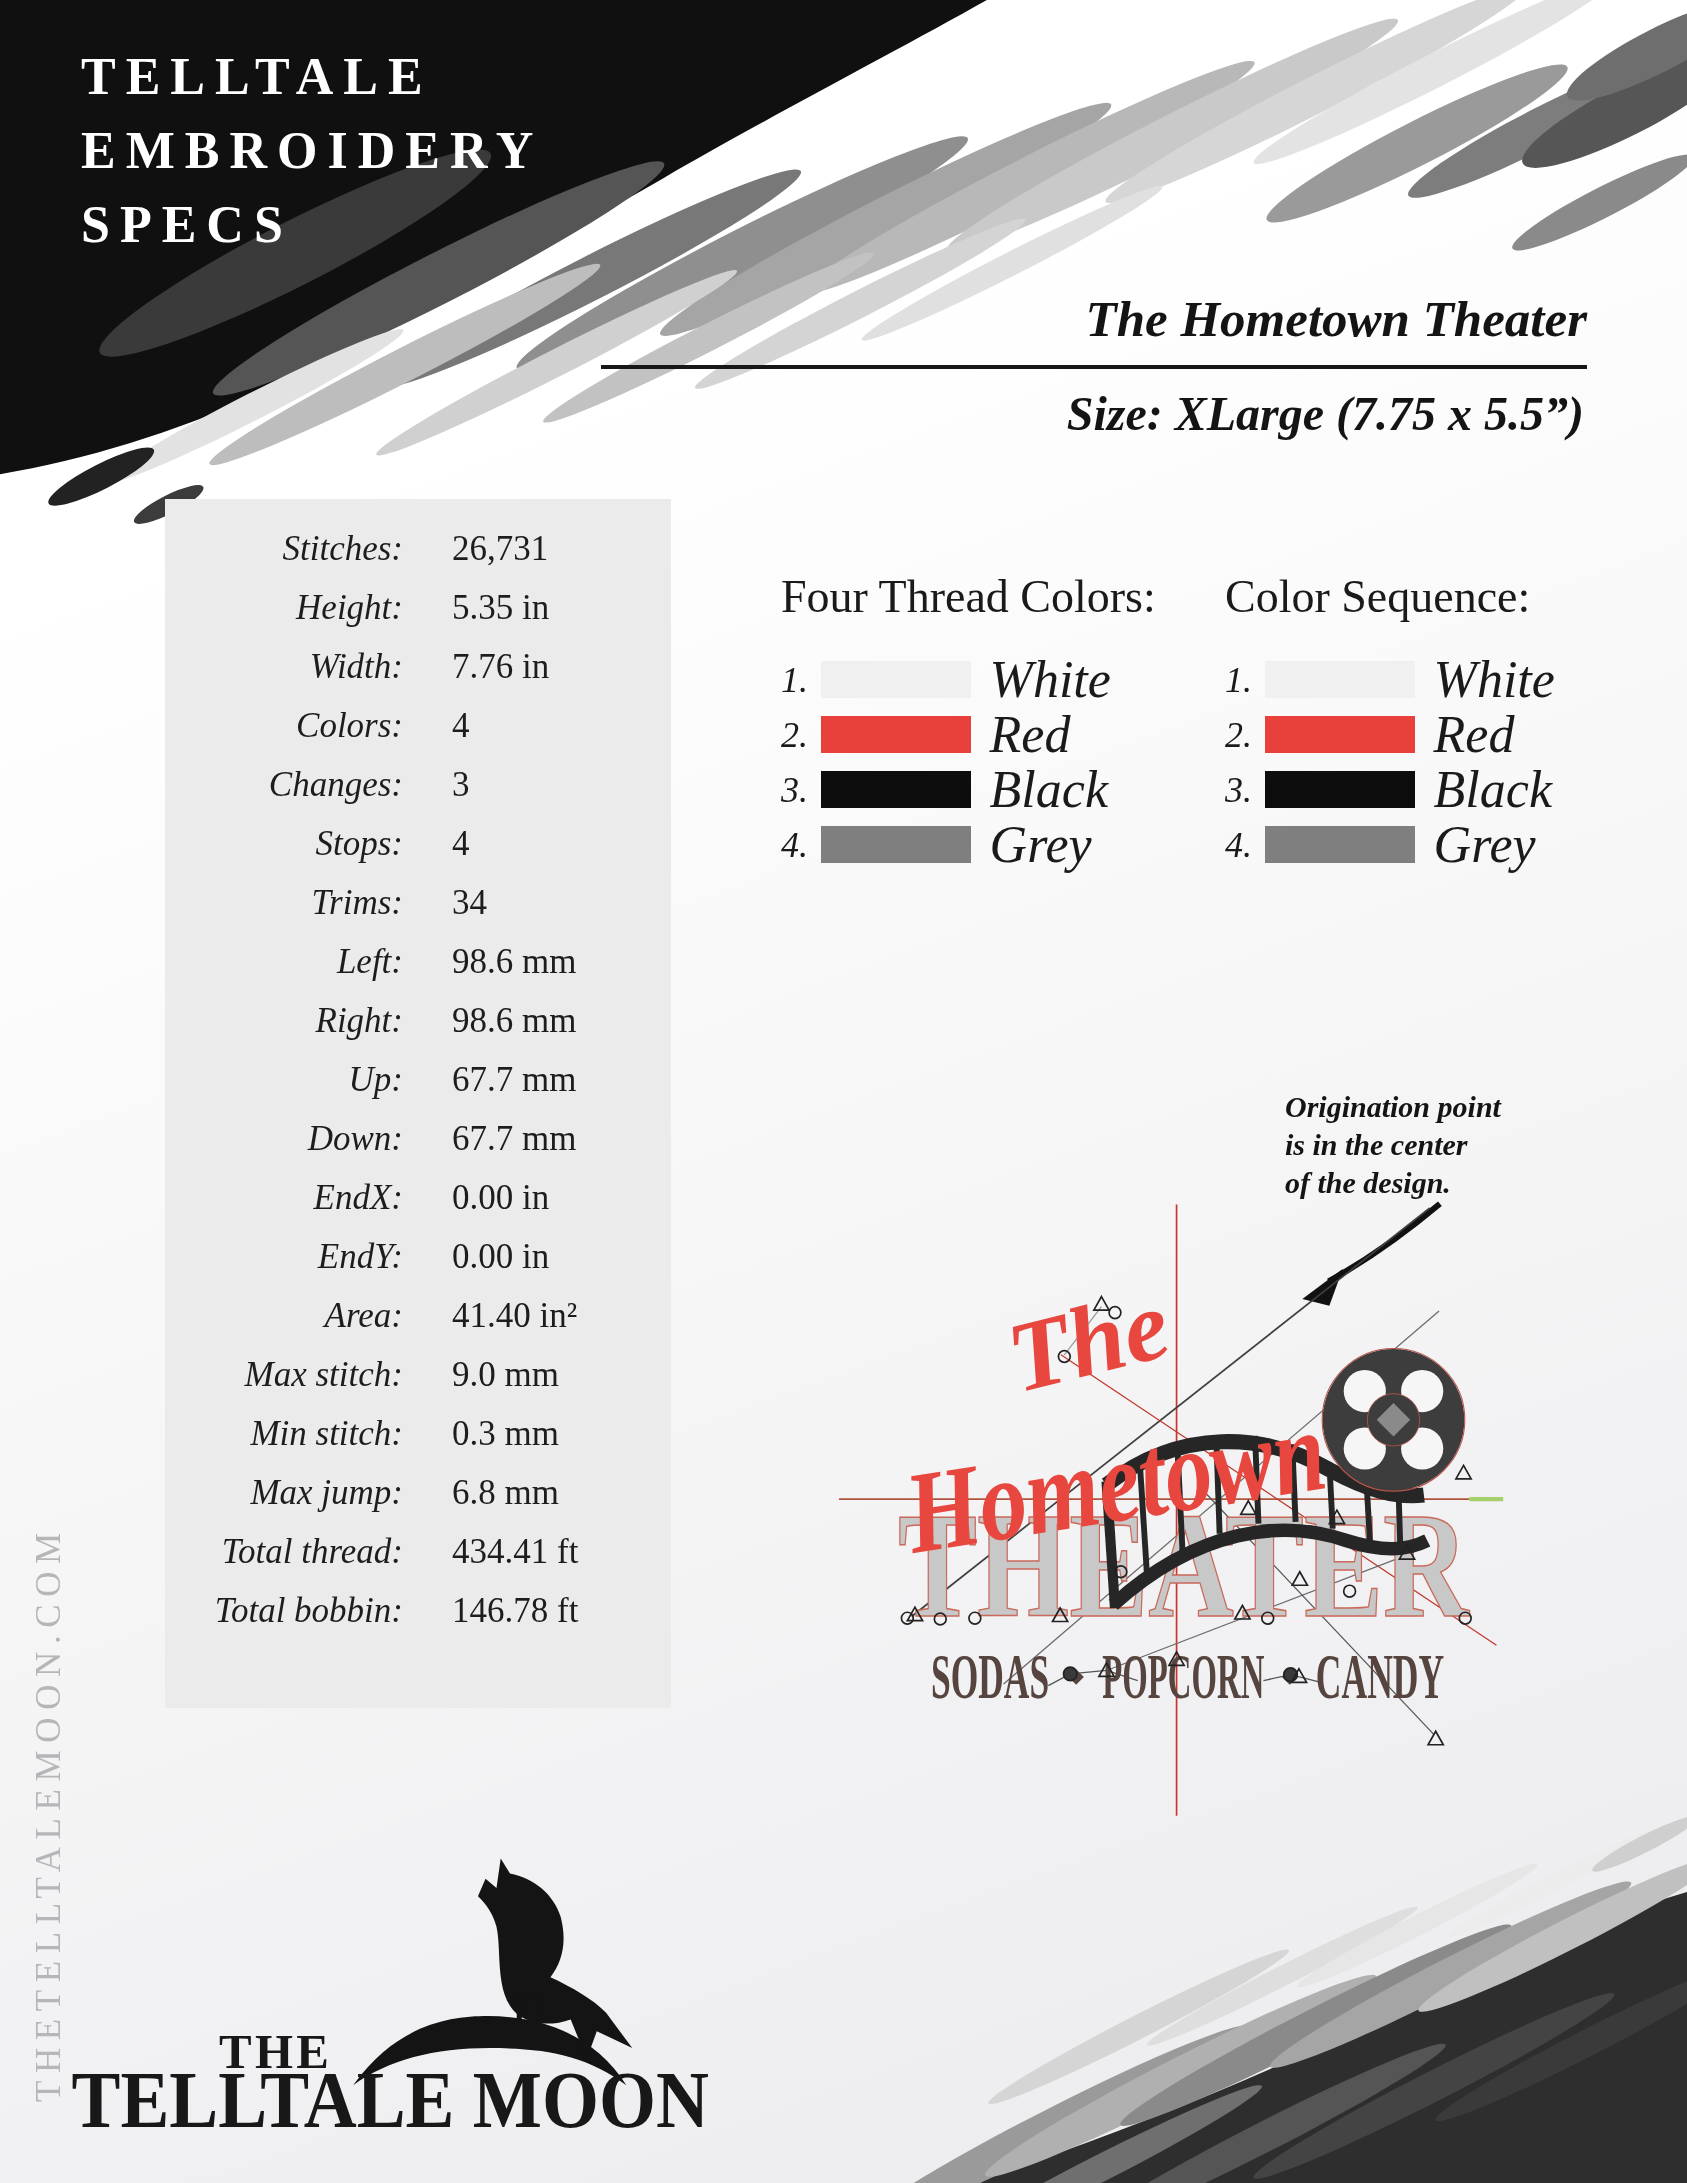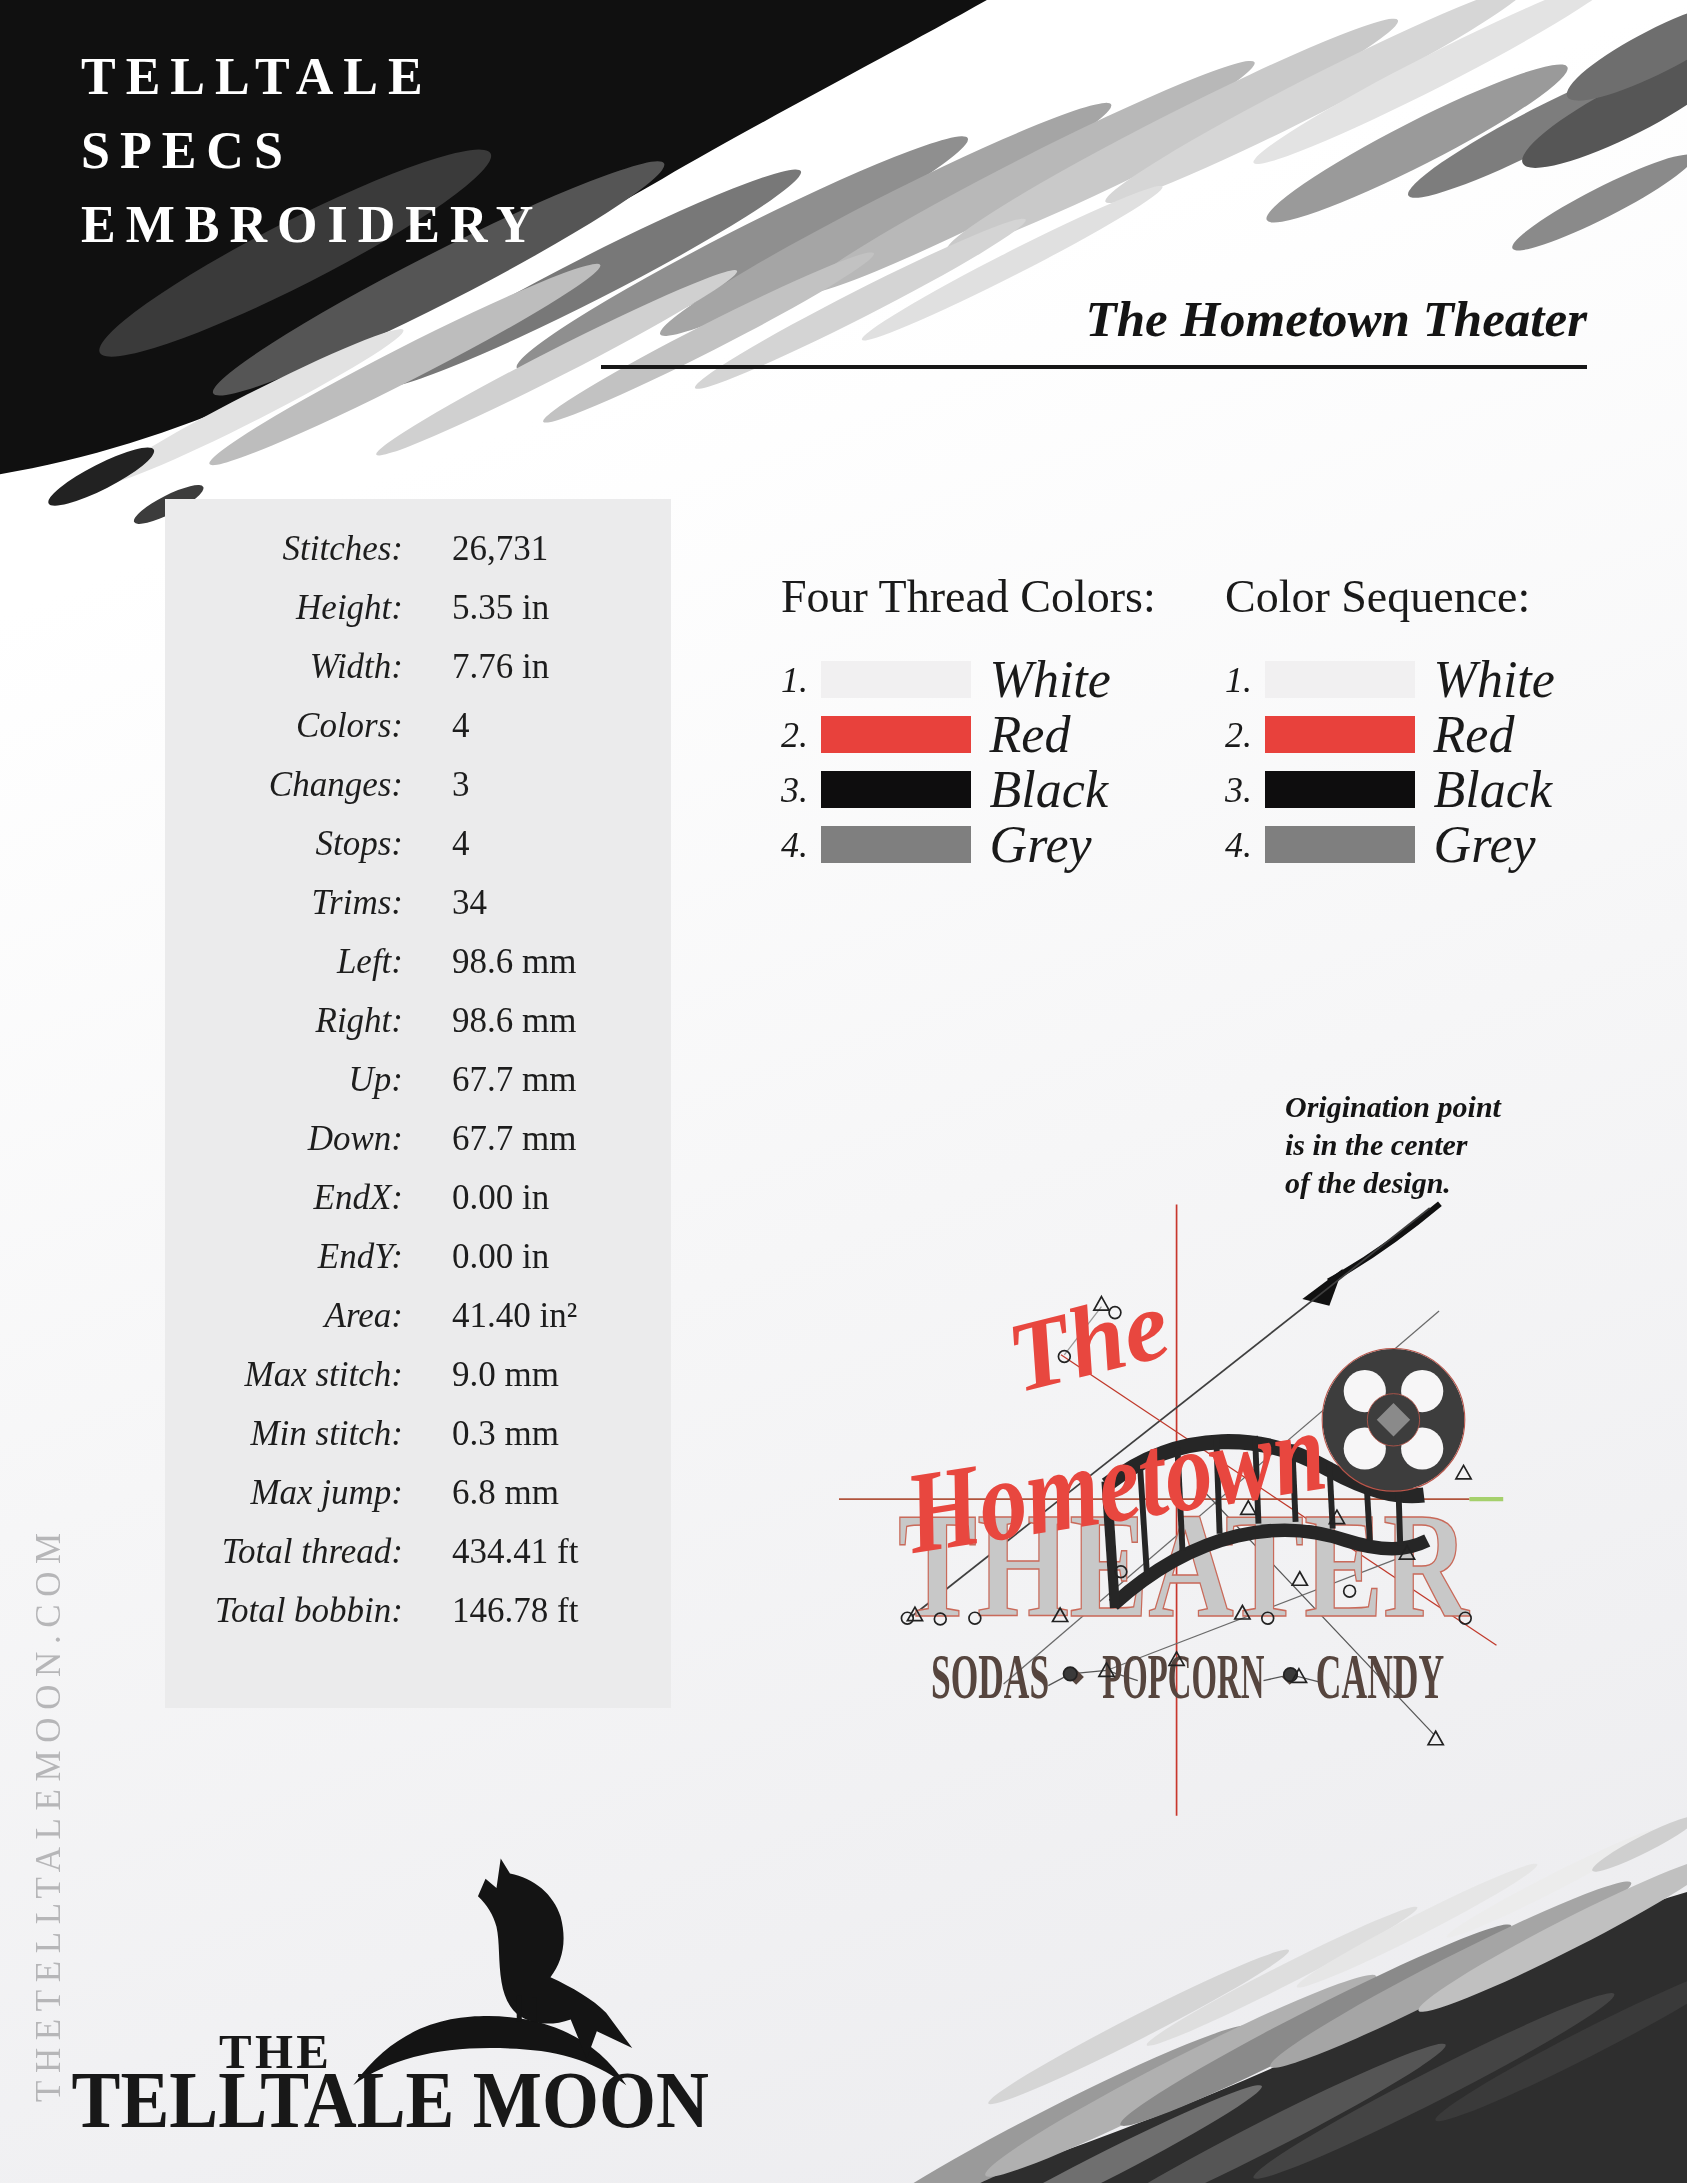--- a/index.html
+++ b/index.html
@@ -72,26 +72,27 @@
       <ellipse cx="840" cy="400" rx="220" ry="16" fill="#c2c2c2" transform="rotate(-27 840 400)"></ellipse>
       <ellipse cx="1020" cy="360" rx="220" ry="16" fill="#d4d4d4" transform="rotate(-27 1020 360)"></ellipse>
       <ellipse cx="1200" cy="312" rx="200" ry="14" fill="#e0e0e0" transform="rotate(-27 1200 312)"></ellipse>
       <ellipse cx="120" cy="565" rx="70" ry="15" fill="#222222" transform="rotate(-27 120 565)"></ellipse>
       <ellipse cx="200" cy="598" rx="46" ry="11" fill="#3c3c3c" transform="rotate(-27 200 598)"></ellipse>
     </g>
   </svg>
 
   <div class="title-block">
     <div>TELLTALE</div>
+    <div>EMBROIDERY</div>
     <div>SPECS</div>
-    <div>EMBROIDERY</div>
   </div>
 
   <div class="design-name">The Hometown Theater</div>
   <div class="header-rule"></div>
+  <div class="size-label">Size: XLarge (7.75 x 5.5”)</div>
 
   <div class="spec-panel">
       <div class="spec-row">
         <span class="spec-label">Stitches:</span>
         <span class="spec-value">26,731</span>
       </div>
       <div class="spec-row">
         <span class="spec-label">Height:</span>
         <span class="spec-value">5.35 in</span>
       </div>

